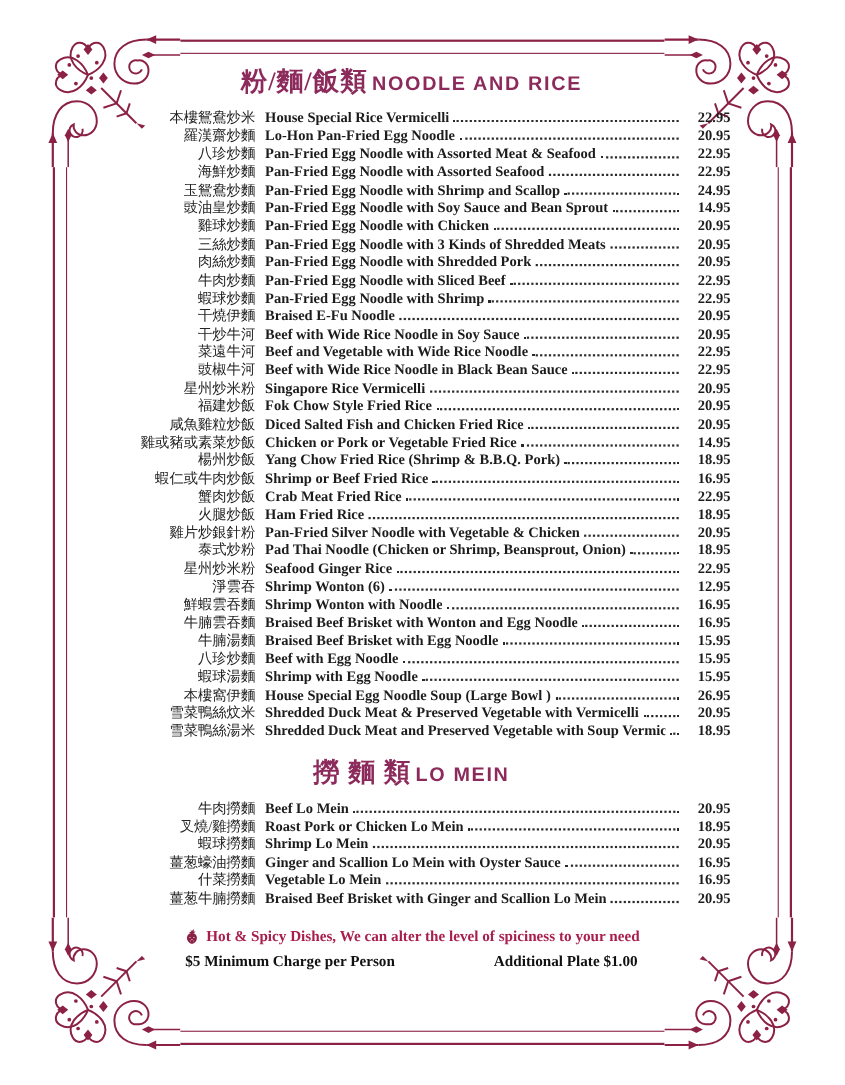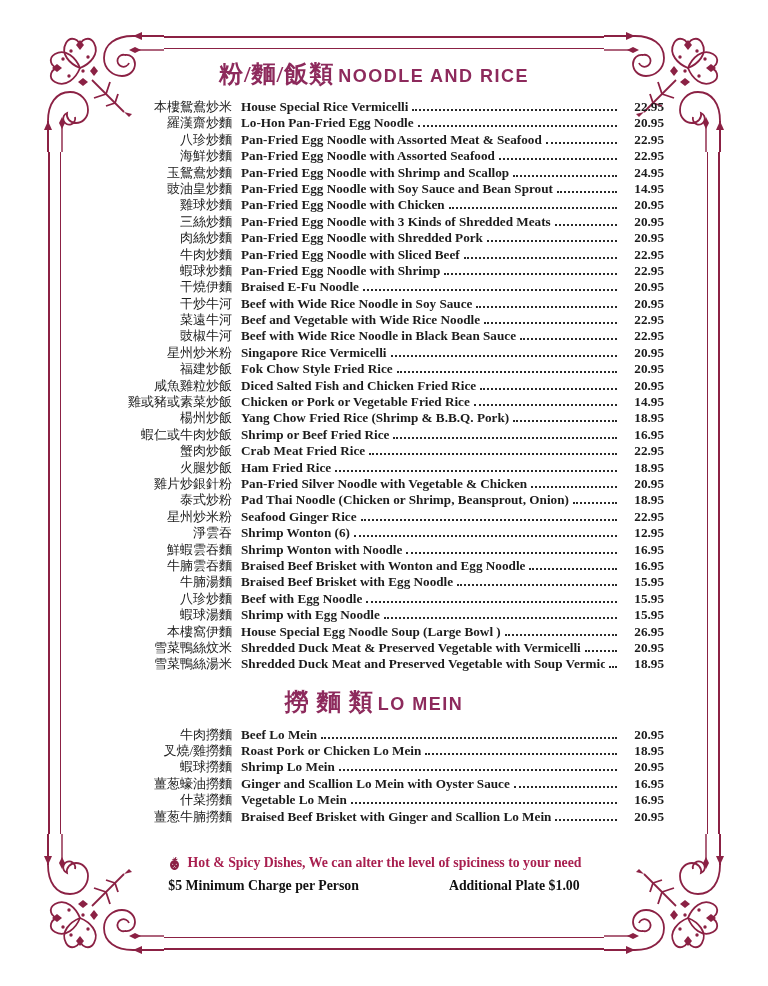--- a/index.html
+++ b/index.html
@@ -77,21 +77,21 @@
     flex:1 1 8px; min-width:6px;
     border-bottom:2px dotted #2a2a2a;
     margin:0 3px 3px 4px;
   }
   .row .price{
     flex:0 0 44px; text-align:right; white-space:nowrap;
   }
   .gap-soup{margin-top:15px;}
   .gap-lomein{margin-top:13px;}
   
-  .footer{margin-top:30px; text-align:center;}
+  .footer{margin-top:18px; text-align:center;}
   .spicy-line{
     color:var(--accent);
     font-weight:bold; font-size:13.8px;
     display:flex; align-items:center; justify-content:center; gap:6px;
   }
   .pepper{width:15px;height:15px;display:inline-block;flex:0 0 15px;}
   .charges-line{
     margin-top:7px;
     font-weight:bold; font-size:13.8px; color:#111;
     display:flex; justify-content:center; gap:90px;

